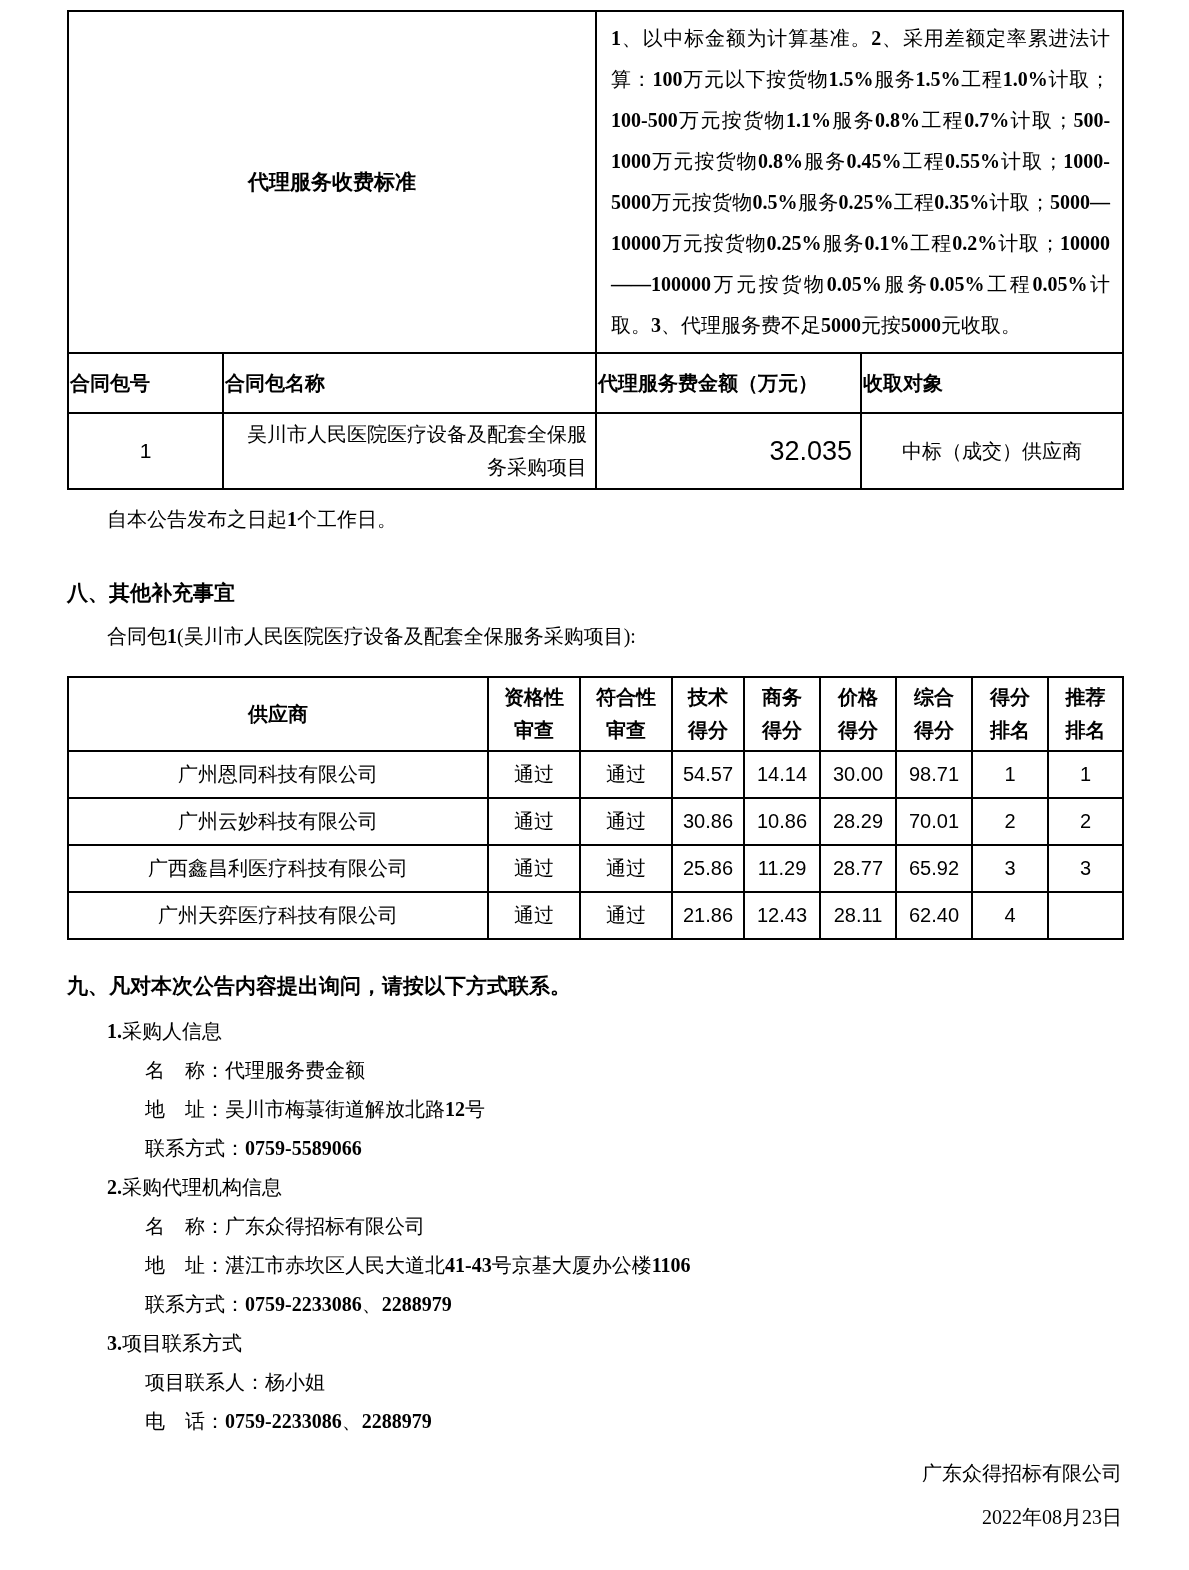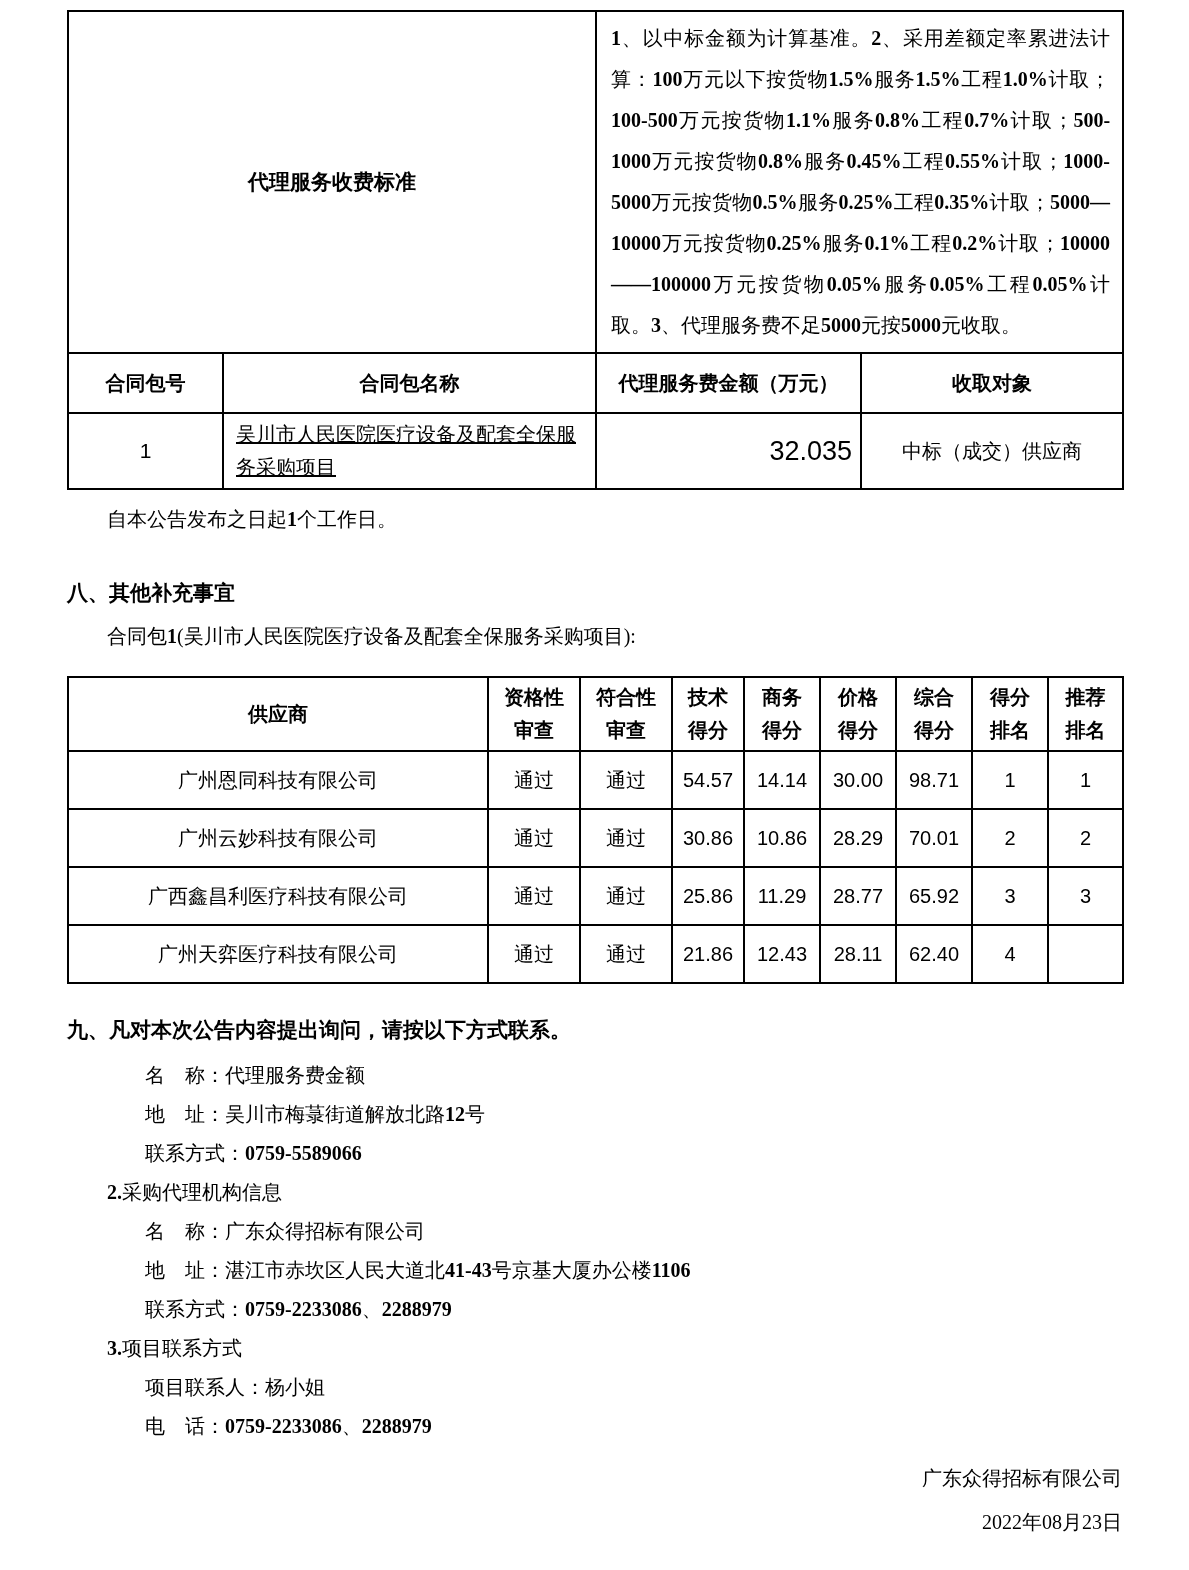--- a/index.html
+++ b/index.html
@@ -18,43 +18,43 @@
   .fee-label {
     text-align: center; vertical-align: middle;
     font-weight: bold; font-size: 21px;
   }
   .fee-text {
     font-size: 20px; line-height: 41px;
     padding: 6px 12px 6px 14px; text-align: justify;
     vertical-align: top;
   }
   .t1 .hdr td {
-    height: 60px; text-align: center; vertical-align: middle;
+    height: 60px; vertical-align: middle;
     font-weight: bold; font-size: 20px;
   }
   .t1 .pkg td { height: 75px; vertical-align: middle; }
   .pkg-no  { text-align: center; font-size: 21px; font-family: "Liberation Sans", "DejaVu Sans", sans-serif; }
-  .pkg-name{ text-align: left; font-size: 20px; line-height: 33px; padding: 4px 8px 4px 12px; text-decoration: underline; }
+  .pkg-name{ text-align: right; font-size: 20px; line-height: 33px; padding: 4px 8px 4px 12px; }
   .pkg-amount { text-align: right; padding-right: 8px; font-size: 27px; font-family: "Liberation Sans", "DejaVu Sans", sans-serif; }
   .pkg-target { text-align: center; font-size: 20px; }
 
   
   .sec-heading { font-size: 21px; font-weight: bold; margin: 26px 0 0 0; }
   .sec7-heading { margin-top: 26px; }
   .sec8-heading { margin-top: 46px; }
   .sec9-heading { margin-top: 32px; }
   .body-text { font-size: 20px; margin: 16px 0 0 0; padding-left: 40px; }
 
   
   .t2 { margin-top: 26px; }
   .t2 th {
     font-weight: bold; font-size: 20px; line-height: 33px;
     text-align: center; vertical-align: middle; padding: 3px 0;
   }
-  .t2 td { height: 58px; text-align: center; vertical-align: middle; font-size: 20px; }
+  .t2 td { height: 47px; text-align: center; vertical-align: middle; font-size: 20px; }
   .t2 td.num { font-family: "Liberation Sans", "DejaVu Sans", sans-serif; }
 
   
   .contact { margin-top: 12px; font-size: 20px; }
   .c-l1 { padding-left: 40px; line-height: 39px; }
   .c-l2 { padding-left: 78px; line-height: 39px; }
 
   
   .footer { margin-top: 10px; text-align: right; font-size: 20px; }
   .footer div { line-height: 44px; }
@@ -165,20 +165,21 @@
       <td class="num">62.40</td>
       <td class="num">4</td>
       <td class="num"></td>
     </tr>
   </tbody>
     </table>
 
   <div class="sec-heading sec9-heading">九、凡对本次公告内容提出询问，请按以下方式联系。</div>
 
   <div class="contact">
+    <div class="c-l1"><b>1.</b>采购人信息</div>
     <div class="c-l2">名　称：代理服务费金额</div>
     <div class="c-l2">地　址：吴川市梅菉街道解放北路<b>12</b>号</div>
     <div class="c-l2">联系方式：<b>0759-5589066</b></div>
 
     <div class="c-l1"><b>2.</b>采购代理机构信息</div>
     <div class="c-l2">名　称：广东众得招标有限公司</div>
     <div class="c-l2">地　址：湛江市赤坎区人民大道北<b>41-43</b>号京基大厦办公楼<b>1106</b></div>
     <div class="c-l2">联系方式：<b>0759-2233086</b>、<b>2288979</b></div>
 
     <div class="c-l1"><b>3.</b>项目联系方式</div>

